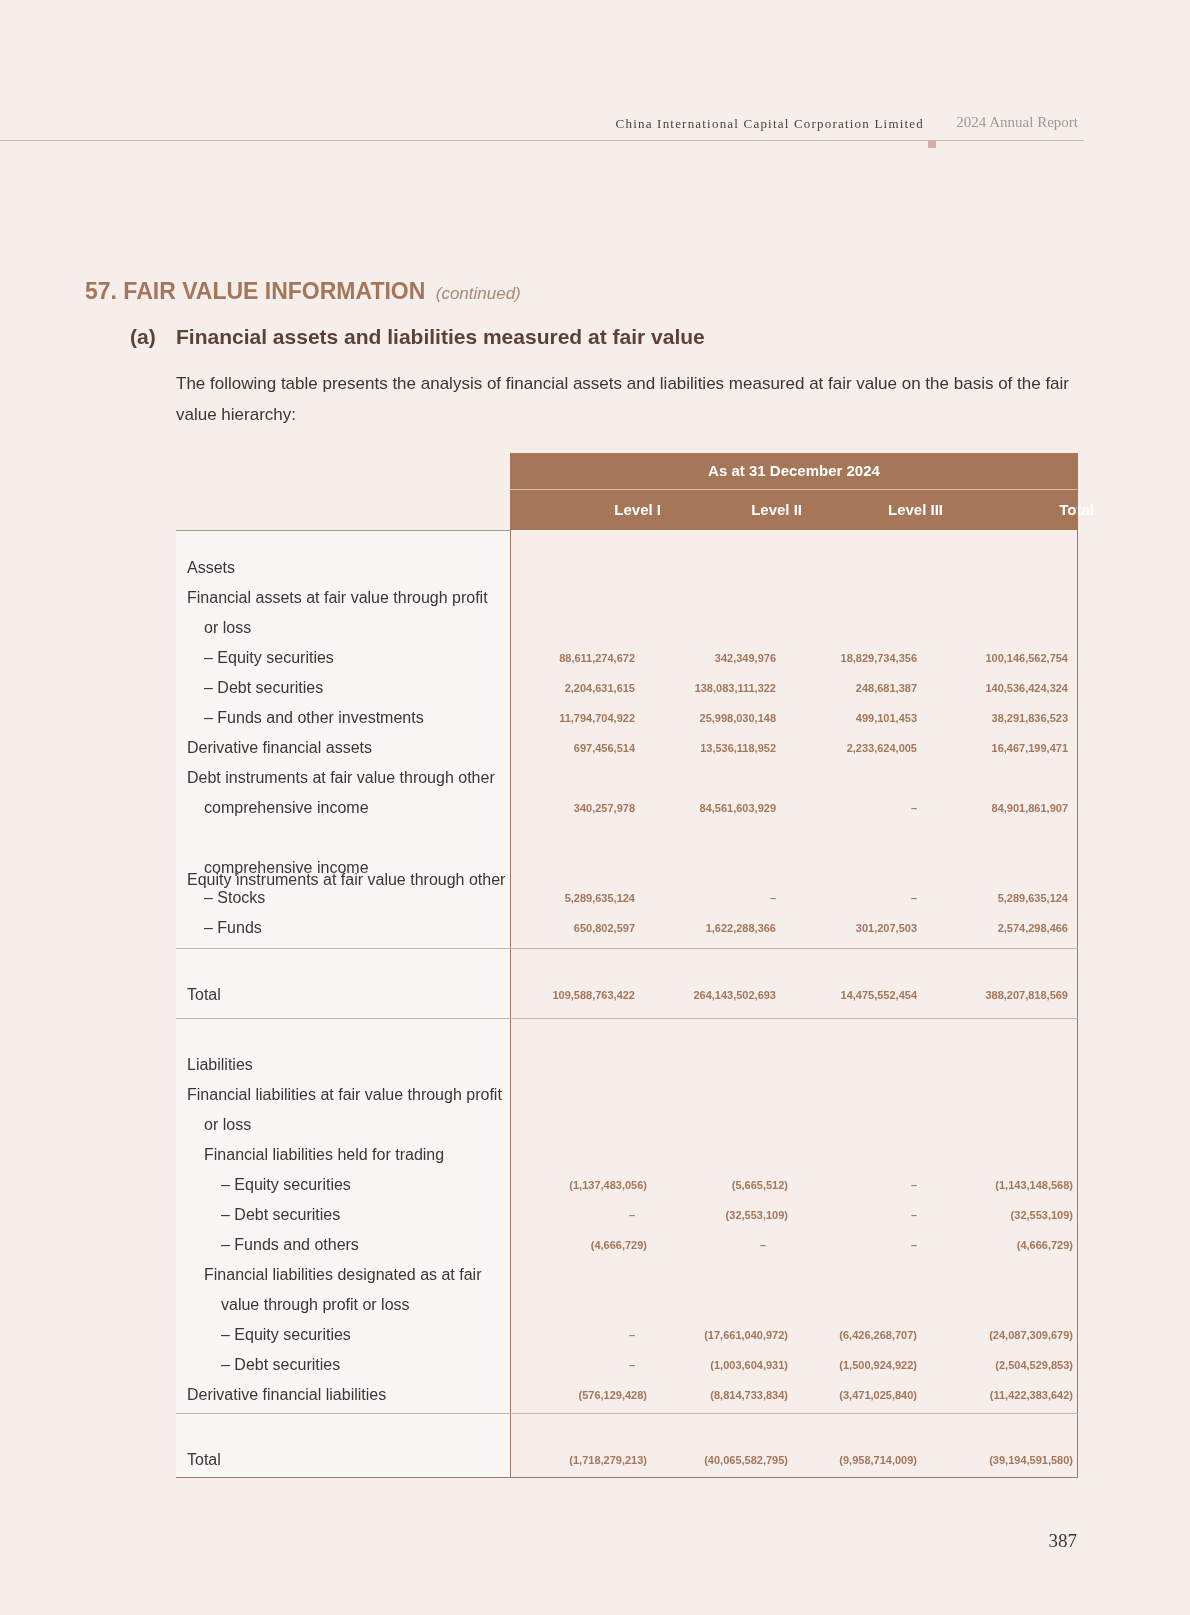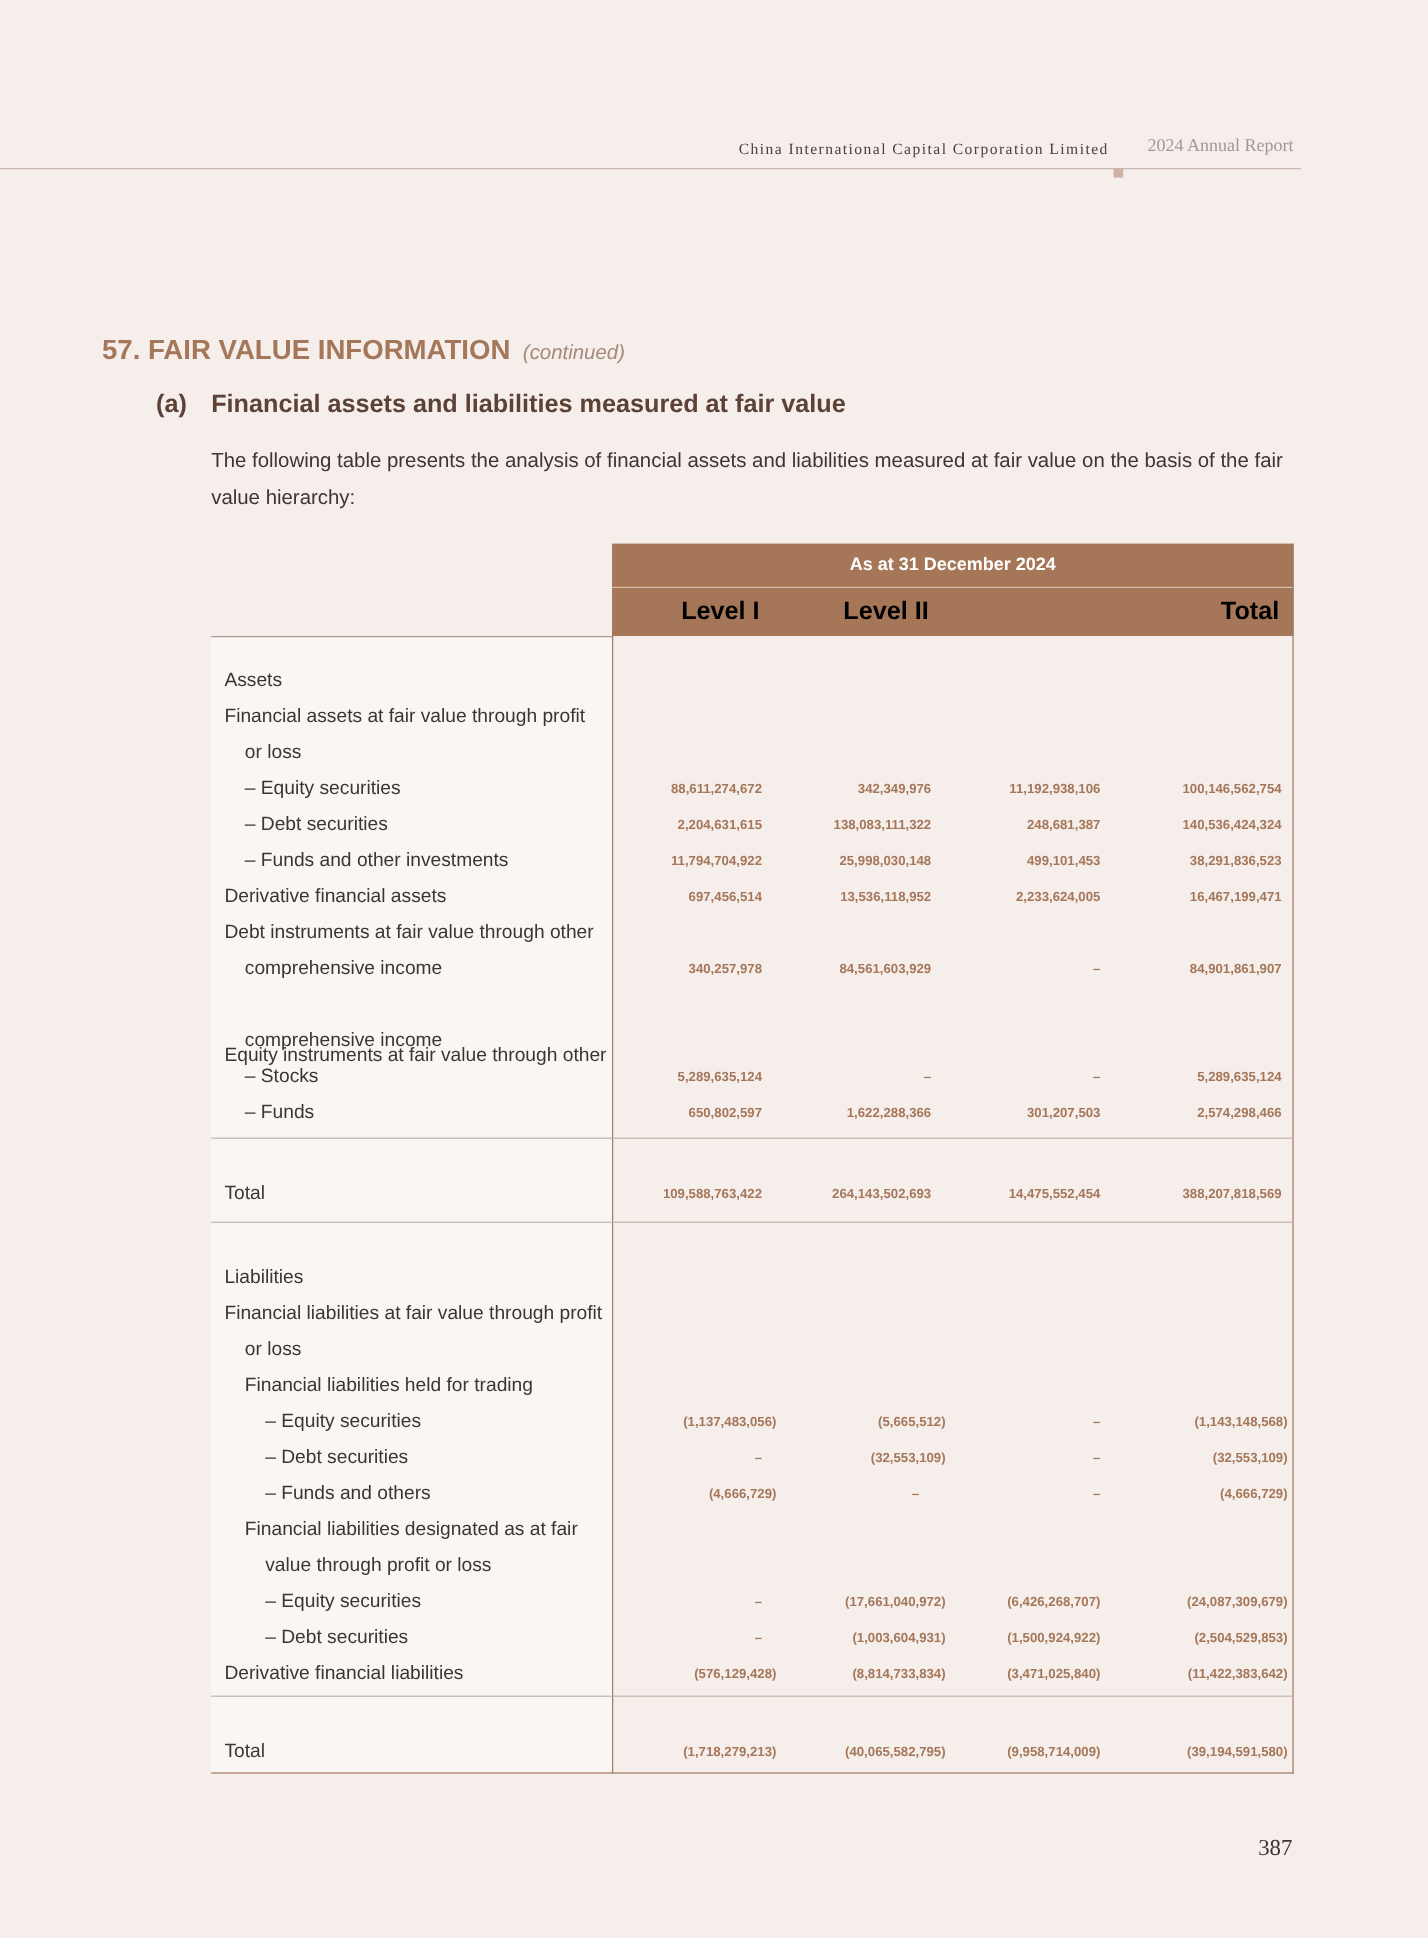--- a/index.html
+++ b/index.html
@@ -58,21 +58,21 @@
   }
   .head-band .date {
     position: absolute; left: 0; top: 0; width: 100%; height: 36px; line-height: 36px;
     text-align: center; color: #fff; font-weight: bold; font-size: 15px;
   }
   .head-band .split {
     position: absolute; left: 0; top: 36px; width: 100%; height: 1px; background: #d9bfae;
   }
   .head-band .col {
     position: absolute; top: 37px; height: 40px; line-height: 40px;
-    color: #000000; font-weight: bold; font-size: 21px; text-align: right;
+    color: #ffffff; font-weight: bold; font-size: 15px; text-align: right; margin-left: 28px;
   }
   .head-rule { position: absolute; left: 0; top: 77px; width: 334px; height: 1px; background: #a9988e; }
   .vline { position: absolute; left: 334px; top: 77px; width: 1px; height: 966px; background: #a07a62; }
   .rline { position: absolute; left: 901px; top: 0; width: 1px; height: 1043px; background: #a07a62; }
   .hrule { position: absolute; left: 0; width: 902px; height: 1px; background: #c2b2a9; }
   .hrule.bottom { background: #a07a62; }
   .row { position: absolute; left: 0; width: 902px; height: 30px; }
   .row .lbl {
     position: absolute; top: 0; height: 30px; line-height: 30px;
     font-size: 16px; color: #3d3533; white-space: nowrap;
@@ -107,40 +107,41 @@
 
 <div class="intro">The following table presents the analysis of financial assets and liabilities measured at fair value on the basis of the fair value hierarchy:</div>
 
 <div class="tbl" id="tbl">
   <div class="left-bg" style="height: 947px;"></div>
   <div class="head-band">
     <div class="date">As at 31 December 2024</div>
     <div class="split"></div>
     <div class="col" style="left:0;width:123px;">Level I</div>
     <div class="col" style="left:0;width:264px;">Level II</div>
+    <div class="col" style="left:0;width:405px;">Level III</div>
     <div class="col" style="left:0;width:556px;">Total</div>
   </div>
   <div class="head-rule"></div>
   <div class="vline" style="height: 948px;"></div>
   <div class="rline" style="height: 1025px;"></div>
   <div id="rows">
       <div class="row" style="top: 100px;">
         <span class="lbl" style="left: 11px;">Assets</span>
       </div>
       <div class="row" style="top: 130px;">
         <span class="lbl" style="left: 11px;">Financial assets at fair value through profit</span>
       </div>
       <div class="row" style="top: 160px;">
         <span class="lbl" style="left: 28px;">or loss</span>
       </div>
       <div class="row" style="top: 190px;">
         <span class="lbl" style="left: 28px;">– Equity securities</span>
         <span class="v" style="right: 443px;">88,611,274,672</span>
         <span class="v" style="right: 302px;">342,349,976</span>
-        <span class="v" style="right: 161px;">11,192,938,106</span>
+        <span class="v" style="right: 161px;">18,829,734,356</span>
         <span class="v" style="right: 10px;">100,146,562,754</span>
       </div>
       <div class="row" style="top: 220px;">
         <span class="lbl" style="left: 28px;">– Debt securities</span>
         <span class="v" style="right: 443px;">2,204,631,615</span>
         <span class="v" style="right: 302px;">138,083,111,322</span>
         <span class="v" style="right: 161px;">248,681,387</span>
         <span class="v" style="right: 10px;">140,536,424,324</span>
       </div>
       <div class="row" style="top: 250px;">

